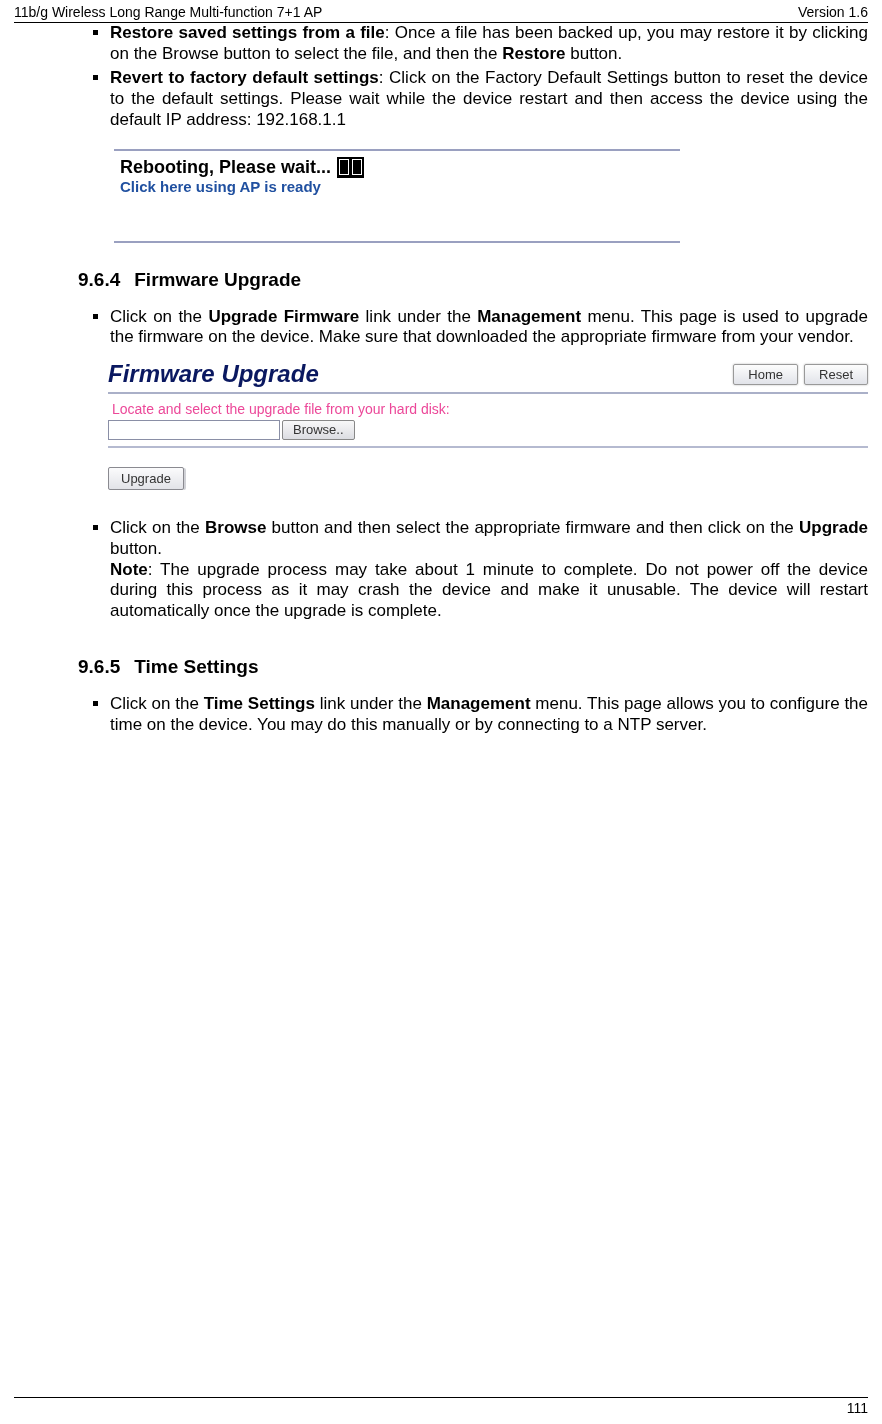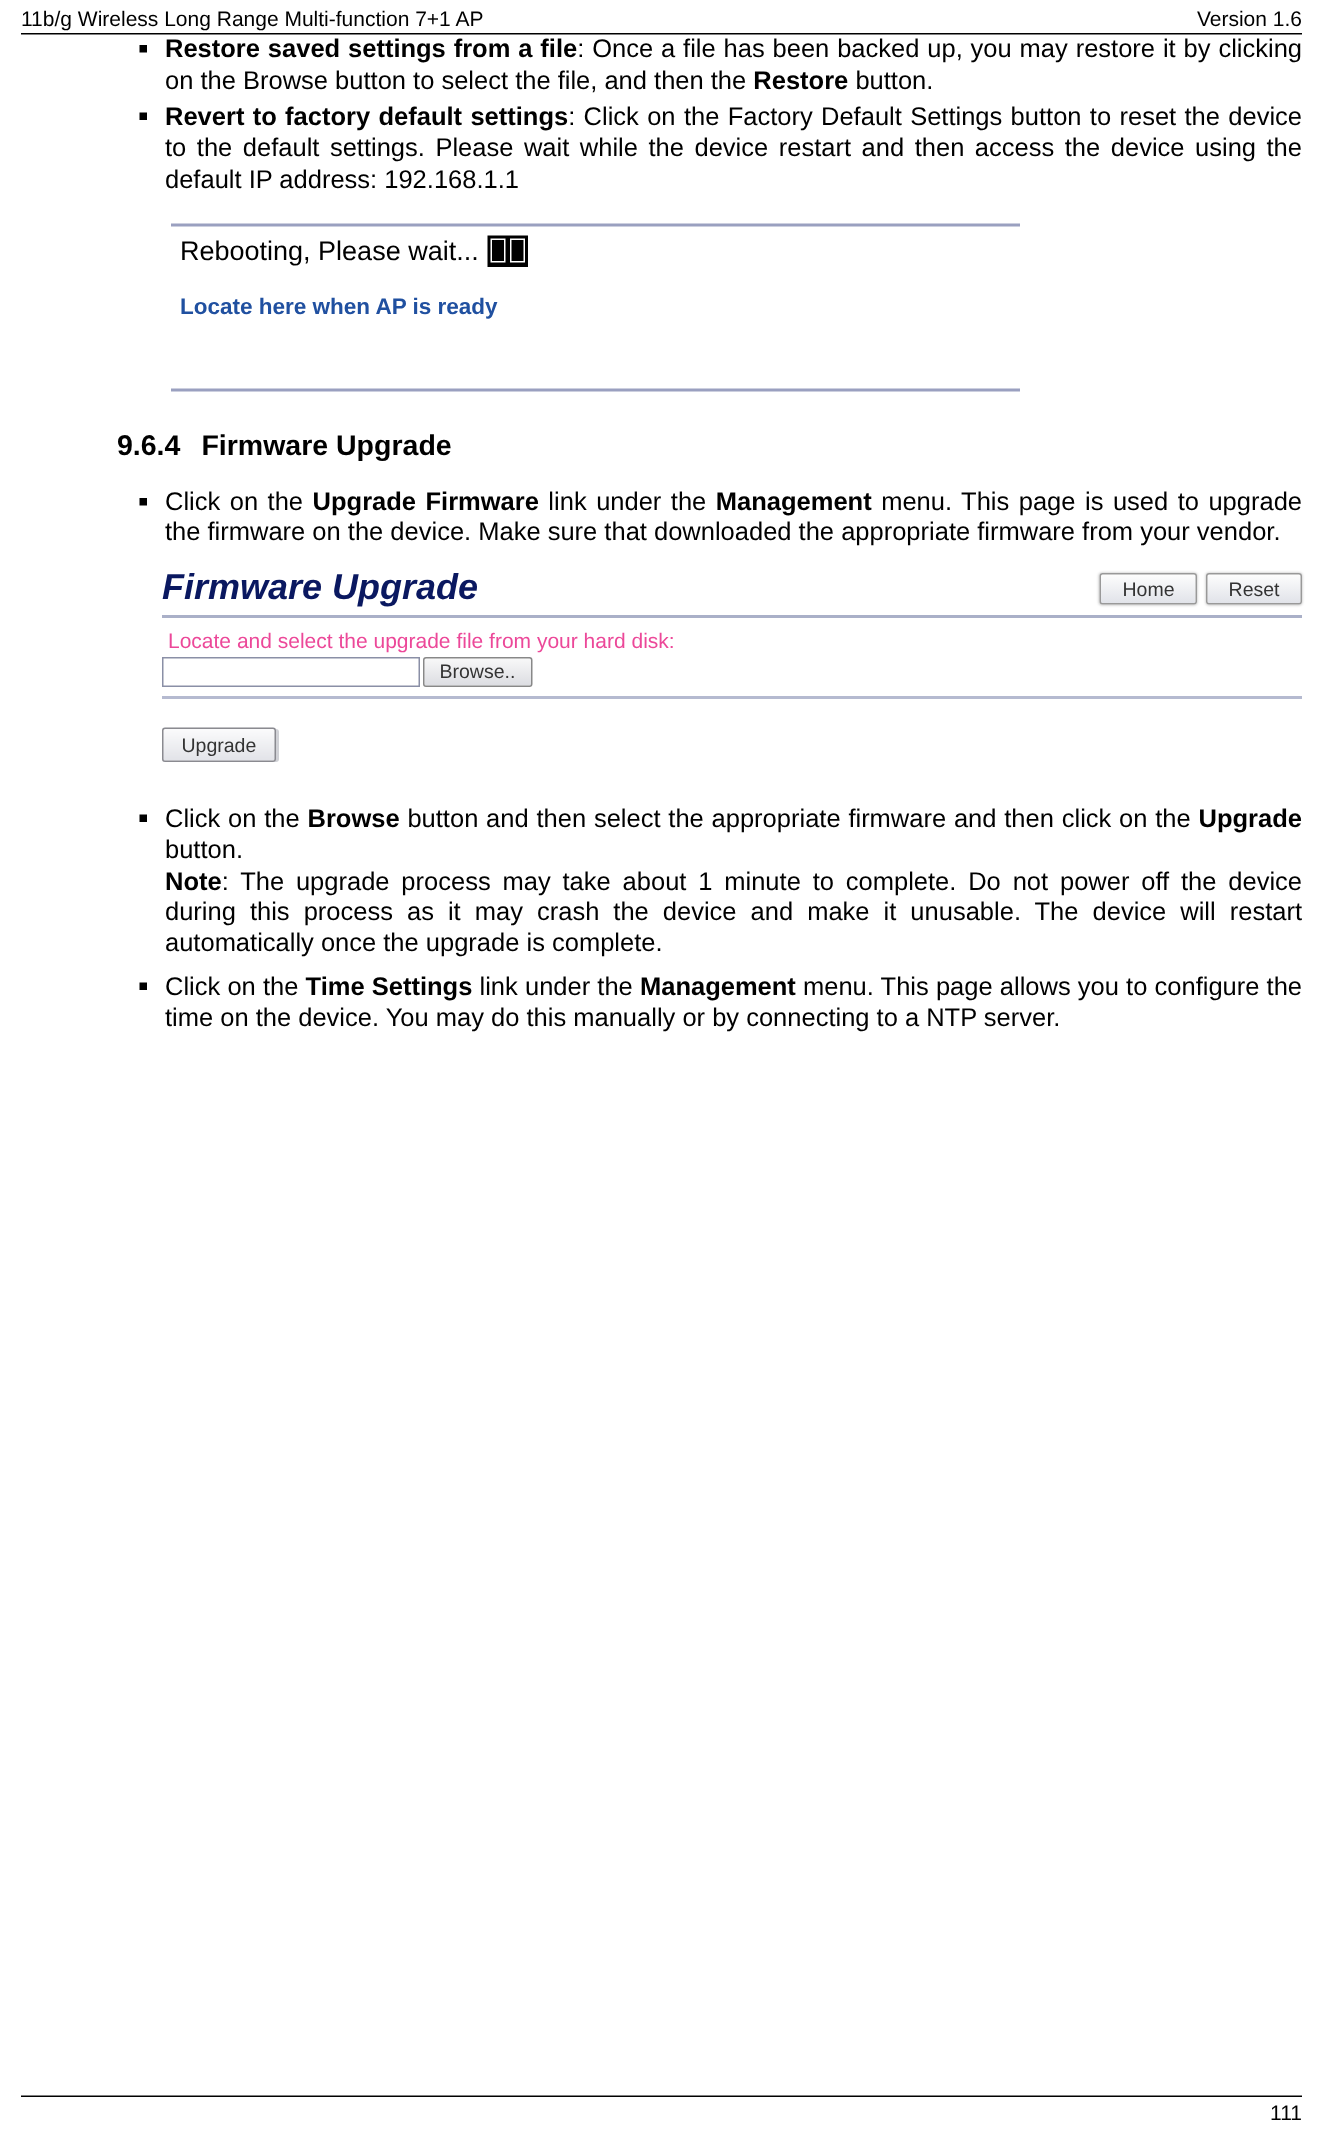--- a/index.html
+++ b/index.html
@@ -61,24 +61,24 @@
     font-family: "Comic Sans MS", cursive, sans-serif;
     font-size: 26px;
     font-weight: bold;
     font-style: italic;
     color: #0a1860;
     margin: 4px 0 12px 0;
   }
   .sr-wait {
     font-family: "Comic Sans MS", cursive, sans-serif;
     font-size: 18px;
-    font-weight: normal;
+    font-weight: bold;
     display: flex;
     gap: 6px;
-    margin-bottom: 18px;
+    margin-bottom: 0;
   }
   .spinner-block {
     display: inline-flex;
     background: #000;
     padding: 2px;
     gap: 3px;
   }
   .spinner-block span {
     display: inline-block;
     width: 10px;
@@ -208,21 +208,21 @@
 
     <div class="figure-box">
       <div class="sys-reboot">
         <div class="sr-wait">
           <span>Rebooting, Please wait...</span>
           <span class="spinner-block">
               <span></span>
               <span></span>
             </span>
         </div>
-        <div class="sr-link">Locate here when AP is ready</div>
+        <div class="sr-link">Click here using AP is ready</div>
       </div>
     </div>
 
     <div class="section-heading">
       <span class="section-num">9.6.4</span><span>Firmware Upgrade</span>
     </div>
 
     <ul class="square">
       <li>
         <span>Click on the </span><span class="bold">Upgrade Firmware</span><span> link under the </span><span class="bold">Management</span><span> menu. This page is used to upgrade the firmware on the device. Make sure that downloaded the appropriate firmware from your vendor.</span>
@@ -246,20 +246,23 @@
 
     <div style="height:28px"></div>
 
     <ul class="square">
       <li>
         <span>Click on the </span><span class="bold">Browse</span><span> button and then select the appropriate firmware and then click on the </span><span class="bold">Upgrade</span><span> button.</span><br>
         <span class="bold">Note</span><span>: The upgrade process may take about 1 minute to complete. Do not power off the device during this process as it may crash the device and make it unusable. The device will restart automatically once the upgrade is complete.</span>
       </li>
     </ul>
 
+    <div class="section-heading" style="margin-top:34px">
+      <span class="section-num">9.6.5</span><span>Time Settings</span>
+    </div>
 
     <ul class="square">
       <li>
         <span>Click on the </span><span class="bold">Time Settings</span><span> link under the </span><span class="bold">Management</span><span> menu. This page allows you to configure the time on the device. You may do this manually or by connecting to a NTP server.</span>
       </li>
     </ul>
   </div>
 
   <div class="footer-bar">
     <span>111</span>

